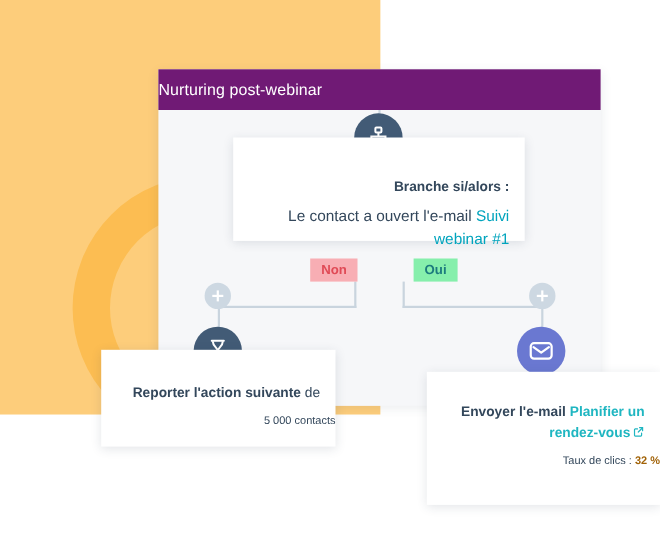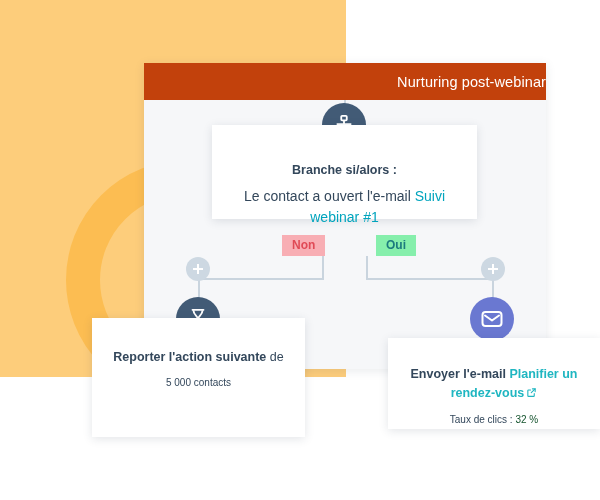--- a/index.html
+++ b/index.html
@@ -52,24 +52,24 @@
     position: absolute;
     left: 144px;
     top: 63px;
     width: 402px;
     height: 306px;
     background: #f6f7f9;
     box-shadow: 0 2px 10px rgba(40,55,75,0.10);
   }
   .flow-header {
     height: 37px;
-    background: #c2410c;
+    background: #701a75;
     display: flex;
     align-items: center;
-    justify-content: flex-end;
+    justify-content: flex-start;
   }
   .flow-title {
     color: #ffffff;
     font-size: 14.5px;
     letter-spacing: .1px;
   }
   .flow-body {
     position: relative;
     height: 269px;
   }
@@ -79,41 +79,41 @@
     background: #c9d4de;
   }
   .v { width: 2px; }
   .h { height: 2px; }
   
   .card {
     position: absolute;
     background: #ffffff;
     box-shadow: 0 2px 9px rgba(40,55,75,0.13);
     box-sizing: border-box;
-    text-align: center;
+    text-align: right;
   }
   .card-branch {
     left: 212px;
     top: 125px;
     width: 265px;
     height: 94px;
     padding-top: 36px;
   }
   .card-left {
     left: 92px;
     top: 318px;
     width: 213px;
-    height: 119px;
+    height: 88px;
     padding-top: 30px;
   }
   .card-right {
     left: 388px;
     top: 338px;
     width: 212px;
-    height: 91px;
+    height: 121px;
     padding-top: 27px;
   }
   .line1 {
     font-size: 12.5px;
     color: #33475b;
     line-height: 19px;
     padding: 0 14px;
   }
   .line2 {
     font-size: 14px;
@@ -126,21 +126,21 @@
   .link {
     color: #1fb6c1;
     font-weight: bold;
   }
   .link-plain { color: #00a4bd; }
   .stat {
     font-size: 10px;
     color: #33475b;
     margin-top: 10px;
   }
-  .stat .val { color: #14532d; font-weight: normal; }
+  .stat .val { color: #a16207; font-weight: bold; }
   
   .node {
     position: absolute;
     width: 44px;
     height: 44px;
     border-radius: 50%;
     display: flex;
     align-items: center;
     justify-content: center;
   }

